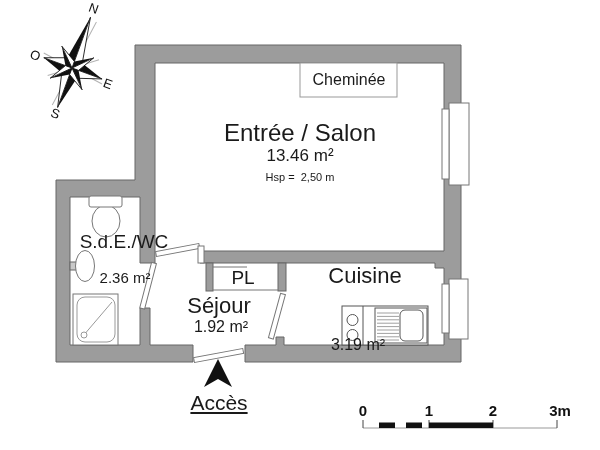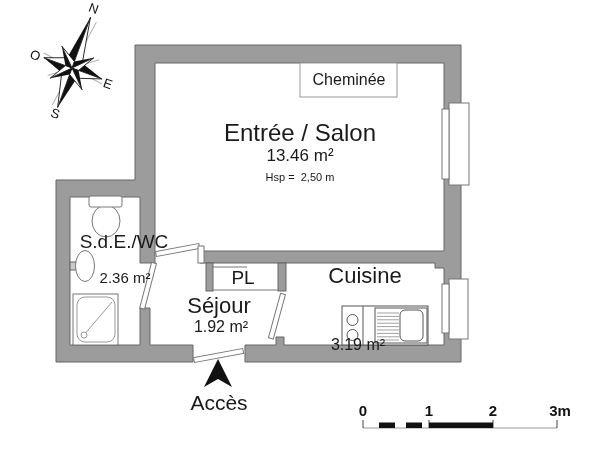--- a/index.html
+++ b/index.html
@@ -145,15 +145,15 @@
   <div class="lbl room-area" style="left:125px;top:258px;font-size:15px;margin-top:12px;">2.36 m²</div>
 
   <div class="lbl room-name" style="left:219px;top:295px;">Séjour</div>
   <div class="lbl room-area" style="left:221px;top:319px;">1.92 m²</div>
 
   <div class="lbl" style="left:243px;top:268px;font-size:19px;">PL</div>
 
   <div class="lbl room-name" style="left:365px;top:265px;">Cuisine</div>
   <div class="lbl room-area" style="left:358px;top:289px;margin-top:48px;">3.19 m²</div>
 
-  <div class="lbl" style="left:219px;top:392px;font-size:21px;">Accès</div>
+  <div class="lbl" style="left:219px;top:392px;font-size:21px;text-decoration:underline;">Accès</div>
 
 </div>
 
 </body></html>

